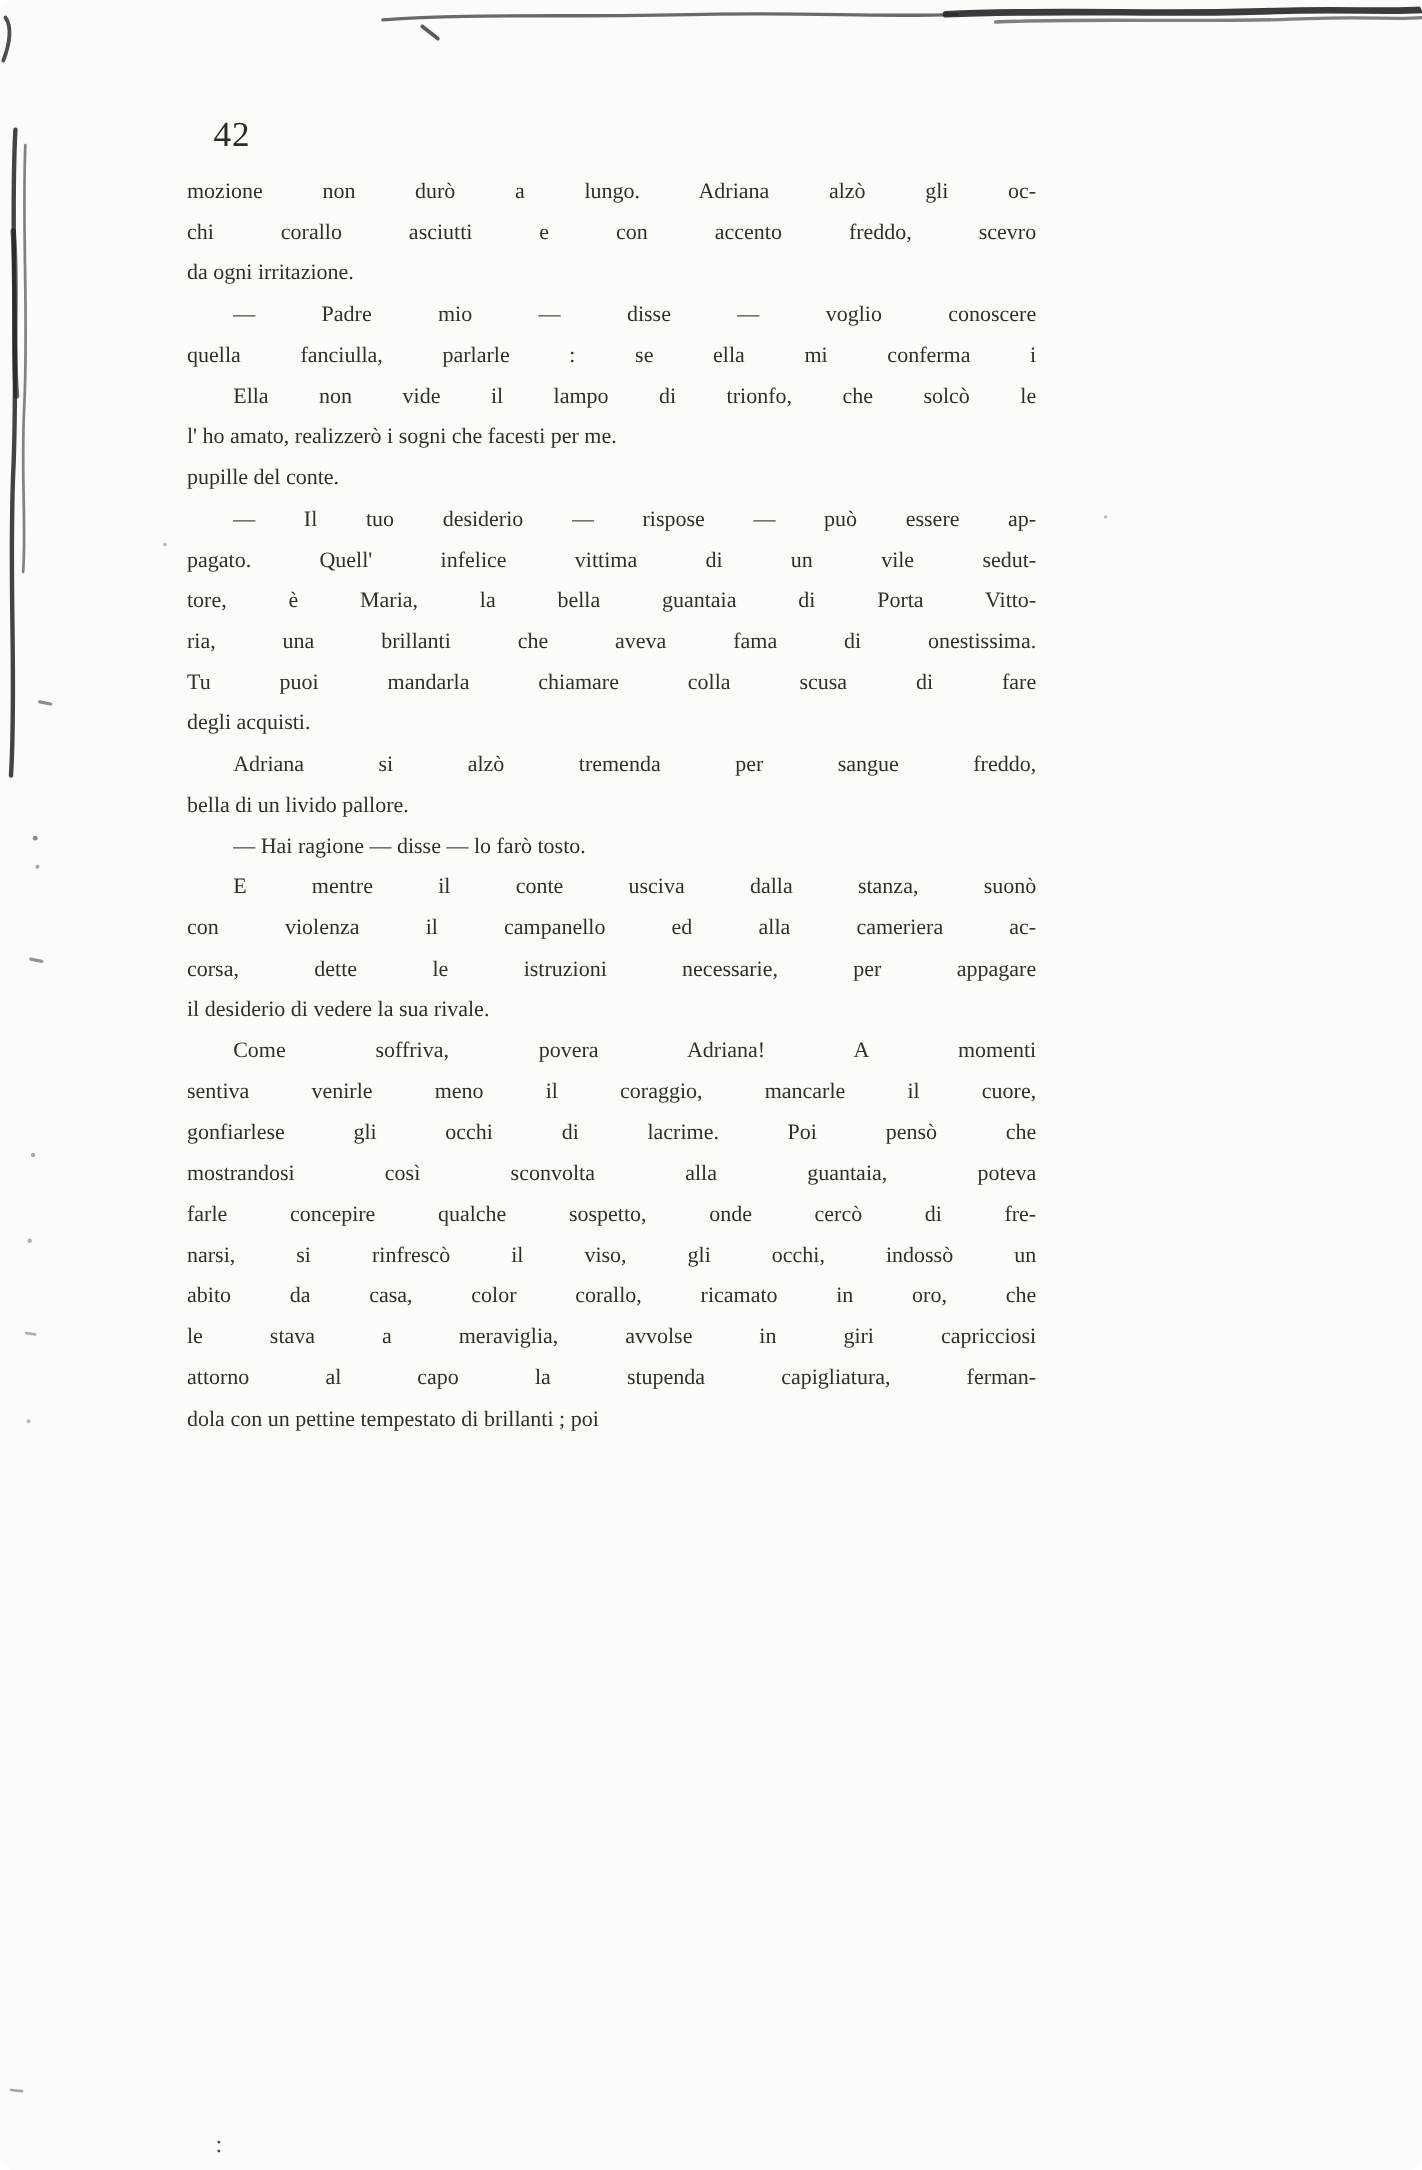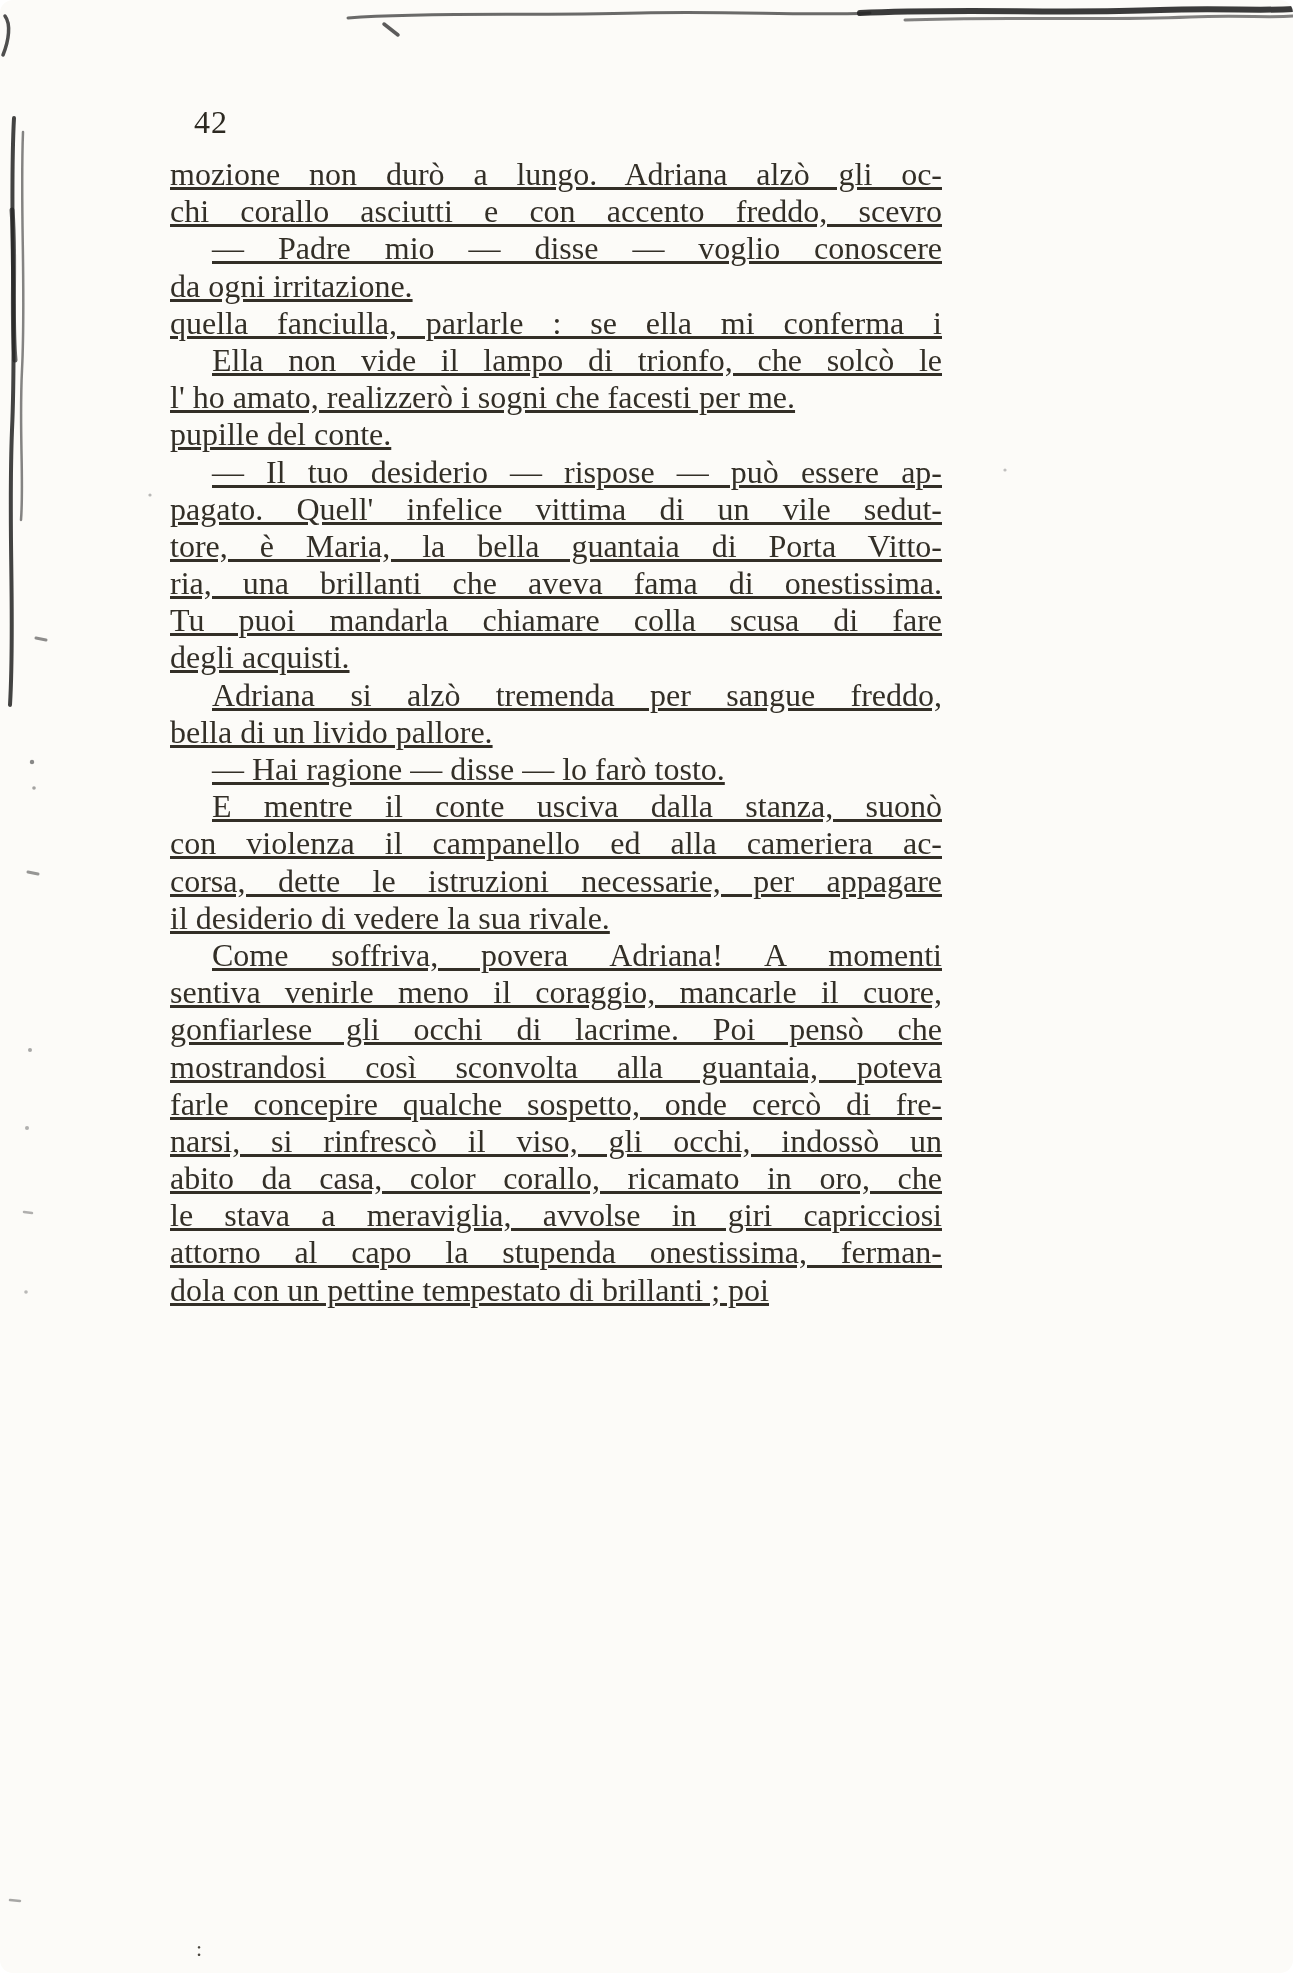--- a/index.html
+++ b/index.html
@@ -27,23 +27,22 @@
     top: 104px;
     font-size: 32px;
     letter-spacing: 1px;
     color: #2c2921;
   }
   .text-block {
     position: absolute;
     left: 170px;
     top: 156px;
     width: 772px;
-    font-size: 32px;
+    font-size: 20px;
     line-height: 37.2px;
-    text-decoration: underline;
   }
   .line {
     height: 37.2px;
     text-align: justify;
     text-align-last: justify;
     white-space: nowrap;
   }
   .line.end { text-align-last: left; }
   .line.indent { text-indent: 42px; }
   
@@ -86,22 +85,22 @@
     <path d="M10,1900 L20,1901" stroke="#555" stroke-width="2.5" opacity="0.5" stroke-linecap="round"></path>
     <circle cx="150" cy="495" r="1.6" fill="#666" opacity="0.45"></circle>
     <circle cx="1005" cy="470" r="1.6" fill="#666" opacity="0.4"></circle>
   </svg>
 
   <div class="page-number">42</div>
 
   <div class="text-block">
       <div class="line">mozione non durò a lungo. Adriana alzò gli oc-</div>
       <div class="line">chi corallo asciutti e con accento freddo, scevro</div>
+      <div class="line end">da ogni irritazione.</div>
       <div class="line indent">— Padre mio — disse — voglio conoscere</div>
-      <div class="line end">da ogni irritazione.</div>
       <div class="line">quella fanciulla, parlarle : se ella mi conferma i</div>
       <div class="line indent">Ella non vide il lampo di trionfo, che solcò le</div>
       <div class="line end">l' ho amato, realizzerò i sogni che facesti per me.</div>
       <div class="line end">pupille del conte.</div>
       <div class="line indent">— Il tuo desiderio — rispose — può essere ap-</div>
       <div class="line">pagato. Quell' infelice vittima di un vile sedut-</div>
       <div class="line">tore, è Maria, la bella guantaia di Porta Vitto-</div>
       <div class="line">ria, una brillanti che aveva fama di onestissima.</div>
       <div class="line">Tu puoi mandarla chiamare colla scusa di fare</div>
       <div class="line end">degli acquisti.</div>
@@ -113,19 +112,19 @@
       <div class="line">corsa, dette le istruzioni necessarie, per appagare</div>
       <div class="line end">il desiderio di vedere la sua rivale.</div>
       <div class="line indent">Come soffriva, povera Adriana! A momenti</div>
       <div class="line">sentiva venirle meno il coraggio, mancarle il cuore,</div>
       <div class="line">gonfiarlese gli occhi di lacrime. Poi pensò che</div>
       <div class="line">mostrandosi così sconvolta alla guantaia, poteva</div>
       <div class="line">farle concepire qualche sospetto, onde cercò di fre-</div>
       <div class="line">narsi, si rinfrescò il viso, gli occhi, indossò un</div>
       <div class="line">abito da casa, color corallo, ricamato in oro, che</div>
       <div class="line">le stava a meraviglia, avvolse in giri capricciosi</div>
-      <div class="line">attorno al capo la stupenda onestissima, ferman-</div>
+      <div class="line">attorno al capo la stupenda capigliatura, ferman-</div>
       <div class="line end">dola con un pettine tempestato di brillanti ; poi</div>
     </div>
 
   <div class="bottom-mark">:</div>
 
 </div>
 
 </body></html>

